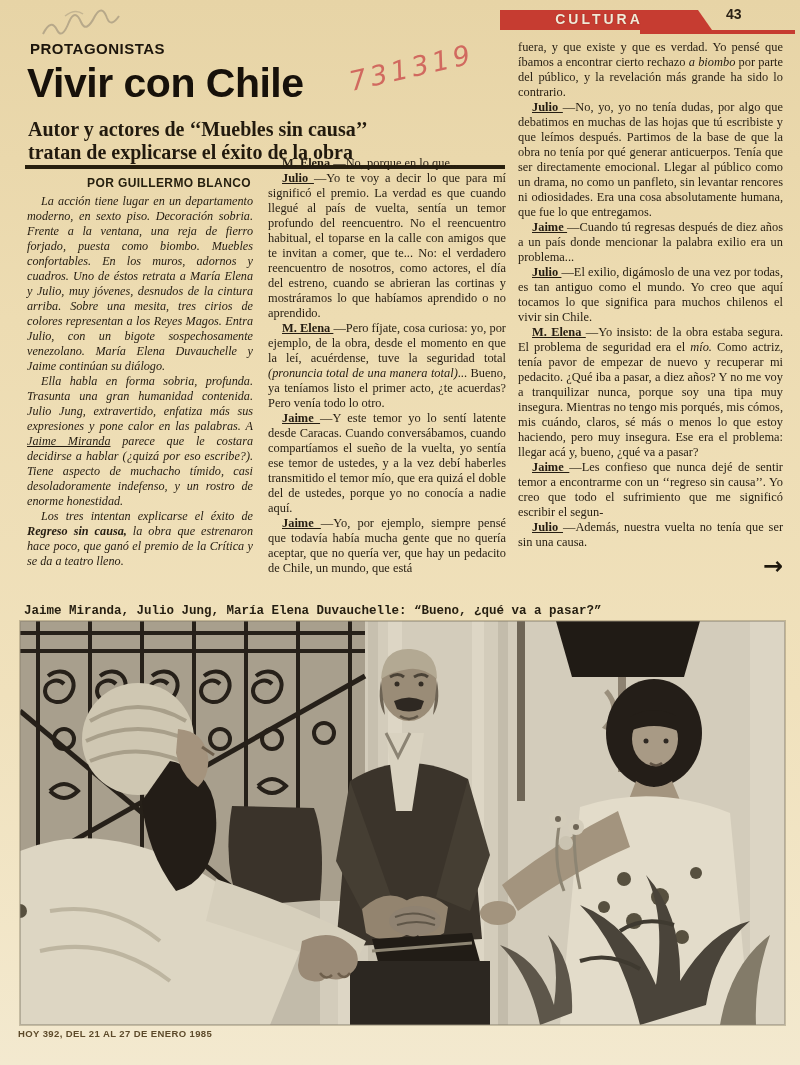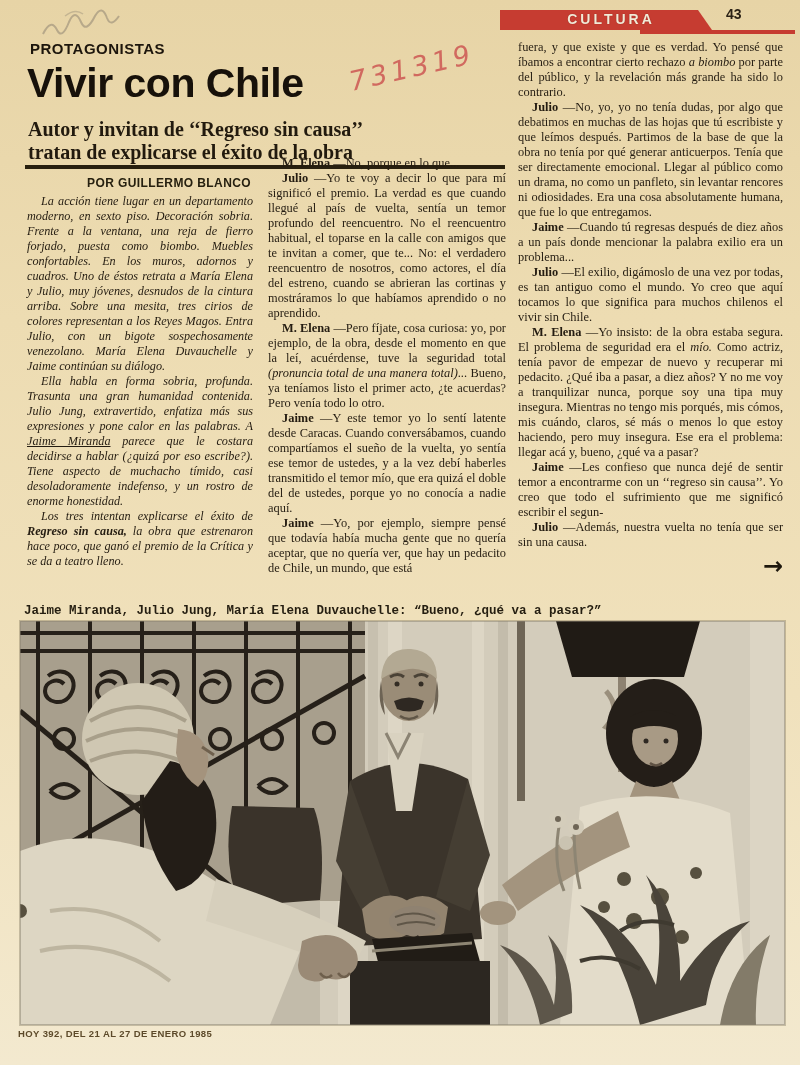--- a/index.html
+++ b/index.html
@@ -8,21 +8,21 @@
     background:linear-gradient(180deg,#e7d4a6 0%,#eddcb2 30%,#f0e1bc 65%,#f3e9cf 100%);
     font-family:"Liberation Serif",serif;color:#241c11;
   }
   .abs{position:absolute;}
   
   .band-red{left:500px;top:10px;width:212px;height:20px;background:#c63c31;
     clip-path:polygon(0 0,198px 0,212px 20px,0 20px);}
   .band-strip{left:640px;top:30px;width:155px;height:4px;background:#c63c31;}
   .cultura{left:500px;top:11px;width:198px;text-align:center;
     font-family:"Liberation Sans",sans-serif;font-weight:bold;font-size:14px;
-    letter-spacing:3px;color:#f3e9d6;text-shadow:0 0 1px #7c201a;margin-left:12px;}
+    letter-spacing:3px;color:#f3e9d6;text-shadow:0 0 1px #7c201a;}
   .pageno{left:726px;top:6px;font-family:"Liberation Sans",sans-serif;
     font-weight:bold;font-size:14px;color:#2a2115;}
   
   .kicker{left:30px;top:40px;font-family:"Liberation Sans",sans-serif;
     font-weight:bold;font-size:15px;letter-spacing:.5px;color:#1c150c;}
   .headline{left:27px;top:60px;font-family:"Liberation Sans",sans-serif;
     font-weight:bold;font-size:41px;letter-spacing:-.5px;color:#17110a;}
   .subhead{left:28px;top:118px;width:430px;font-weight:bold;font-size:20px;
     line-height:23px;color:#221a0e;}
   .handwrite{left:348px;top:52px;font-family:"DejaVu Sans",sans-serif;
@@ -32,21 +32,21 @@
   
   .col{position:absolute;text-align:justify;font-size:12.4px;line-height:15px;}
   #col1{left:27px;top:176px;width:226px;}
   #col2{left:268px;top:156px;width:238px;}
   #col3{left:518px;top:40px;width:265px;}
   .byline{text-align:right;font-family:"Liberation Sans",sans-serif;
     font-weight:bold;font-size:12px;letter-spacing:.4px;margin:0 2px 3px 0;color:#26200f;}
   .par{margin:0;text-indent:14px;}
   .par.noindent{text-indent:0;}
   #col1 .par{font-style:italic;font-size:12.2px;}
-  .speaker{font-weight:bold;}
+  .speaker{font-weight:bold;text-decoration:underline;}
   .i{font-style:italic;}
   .b{font-weight:bold;margin-top:28px;}
   .u{text-decoration:underline;}
   .arrow{text-align:right;font-size:24px;font-weight:bold;line-height:20px;
     margin-top:6px;color:#1e180d;font-family:"DejaVu Sans",sans-serif;}
   
   .caption{left:24px;top:604px;width:640px;font-family:Liberation Mono, monospace;
     font-weight:bold;font-size:12.5px;color:#241d10;}
   .photo{left:20px;top:621px;width:765px;height:404px;background:#c6bfae;
     box-shadow:0 0 0 1px rgba(60,50,30,.25);}
@@ -63,21 +63,21 @@
 </svg>
 
 <div class="abs band-red"></div>
 <div class="abs band-strip"></div>
 <div class="abs cultura">CULTURA</div>
 <div class="abs pageno">43</div>
 
 <div class="abs kicker">PROTAGONISTAS</div>
 <div class="abs headline">Vivir con Chile</div>
 <div class="abs subhead">
-  <span>Autor y invitan de ‘‘Regreso sin causa’’</span><br>
+  <span>Autor y actores de ‘‘Muebles sin causa’’</span><br>
   <span>tratan de explicarse el éxito de la obra</span>
 </div>
 <div class="abs handwrite">731319</div>
 <div class="abs rule"></div>
 
 <div class="col" id="col1">
   <div class="byline">POR GUILLERMO BLANCO</div>
   <div id="col1-pars">
       <p class="par"><span>La acción tiene lugar en un departamento moderno, en sexto piso. Decoración sobria. Frente a la ventana, una reja de fierro forjado, puesta como biombo. Muebles confortables. En los muros, adornos y cuadros. Uno de éstos retrata a María Elena y Julio, muy jóvenes, desnudos de la cintura arriba. Sobre una mesita, tres cirios de colores representan a los Reyes Magos. Entra Julio, con un bigote sospechosamente venezolano. María Elena Duvauchelle y Jaime continúan su diálogo.</span></p>
       <p class="par"><span>Ella habla en forma sobria, profunda. Trasunta una gran humanidad contenida. Julio Jung, extravertido, enfatiza más sus expresiones y pone calor en las palabras. A </span><span class="u">Jaime Miranda</span><span> parece que le costara decidirse a hablar (¿quizá por eso escribe?). Tiene aspecto de muchacho tímido, casi desoladoramente indefenso, y un rostro de enorme honestidad.</span></p>

